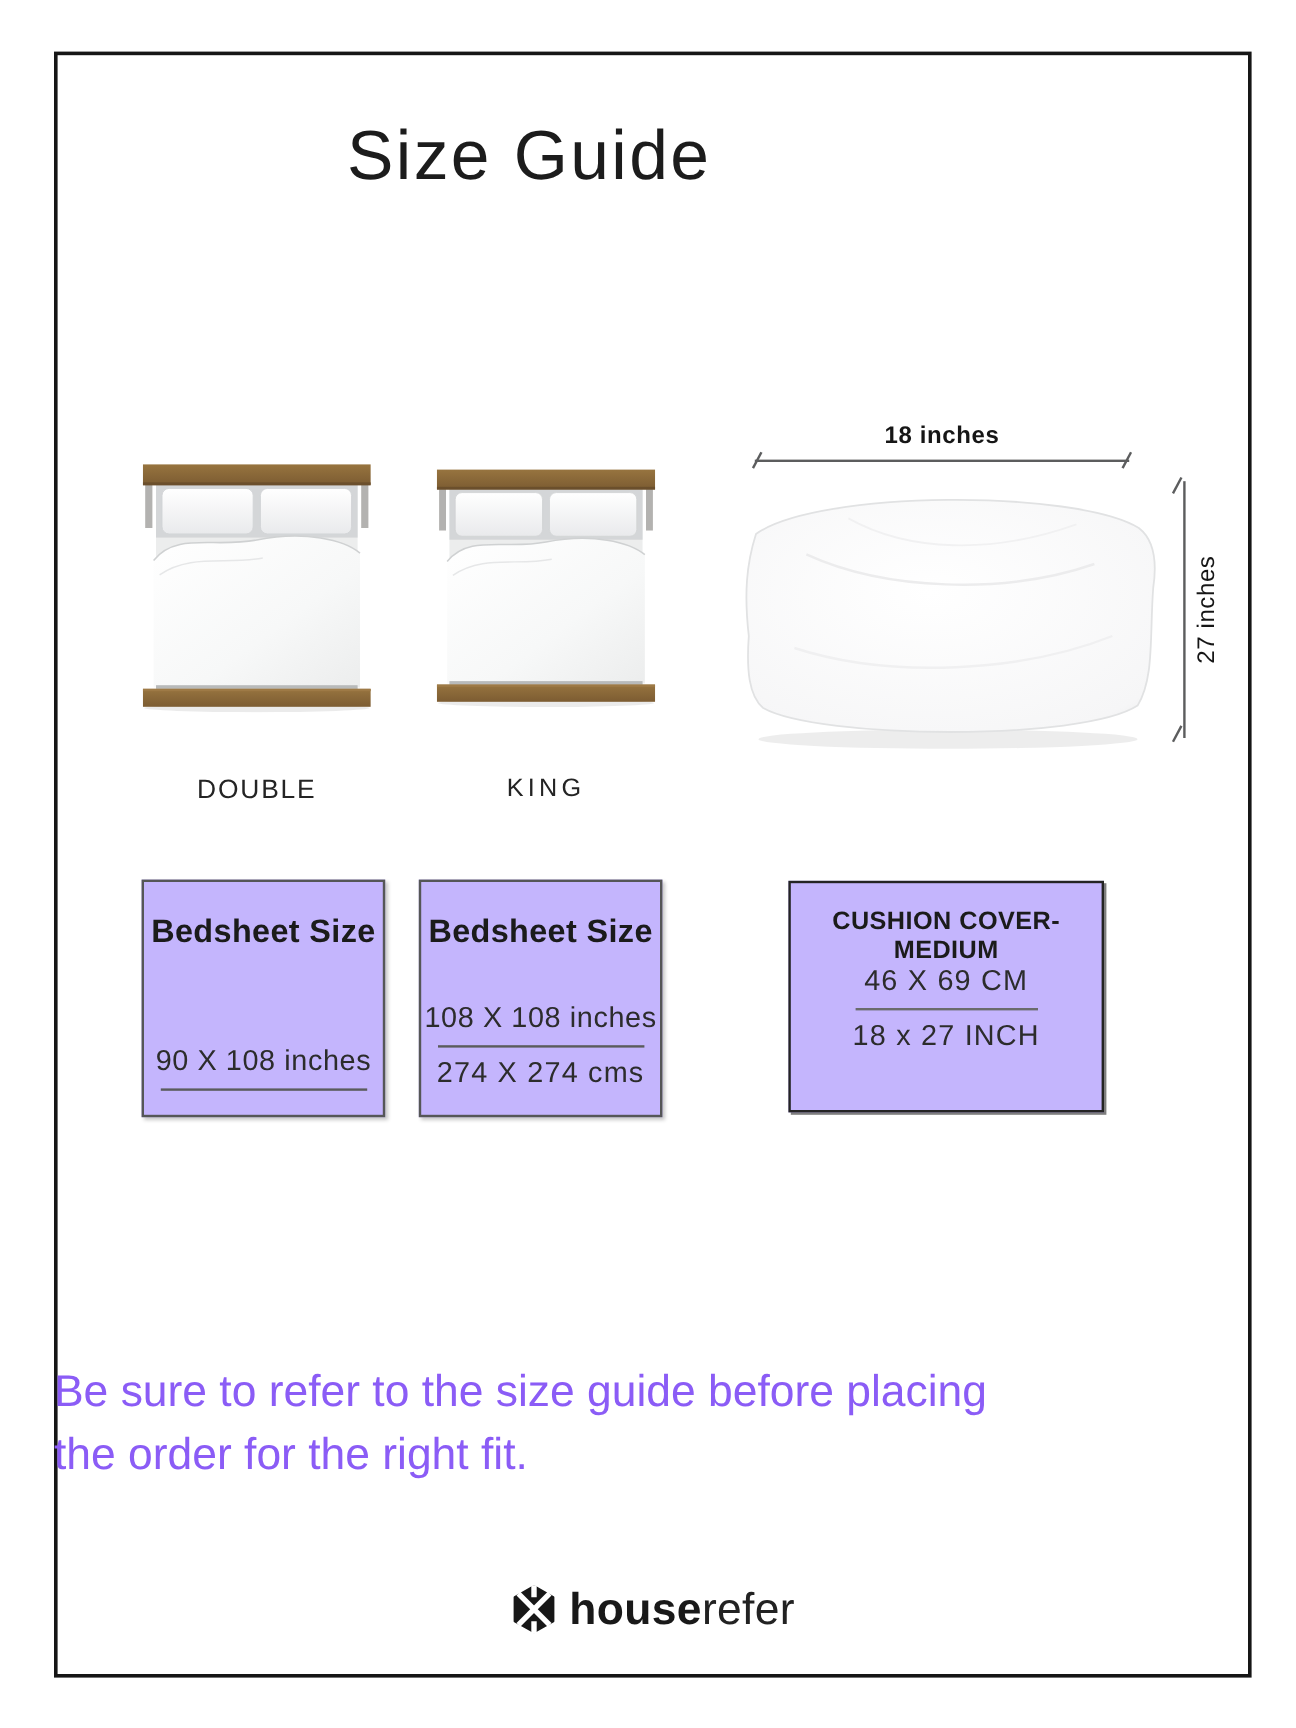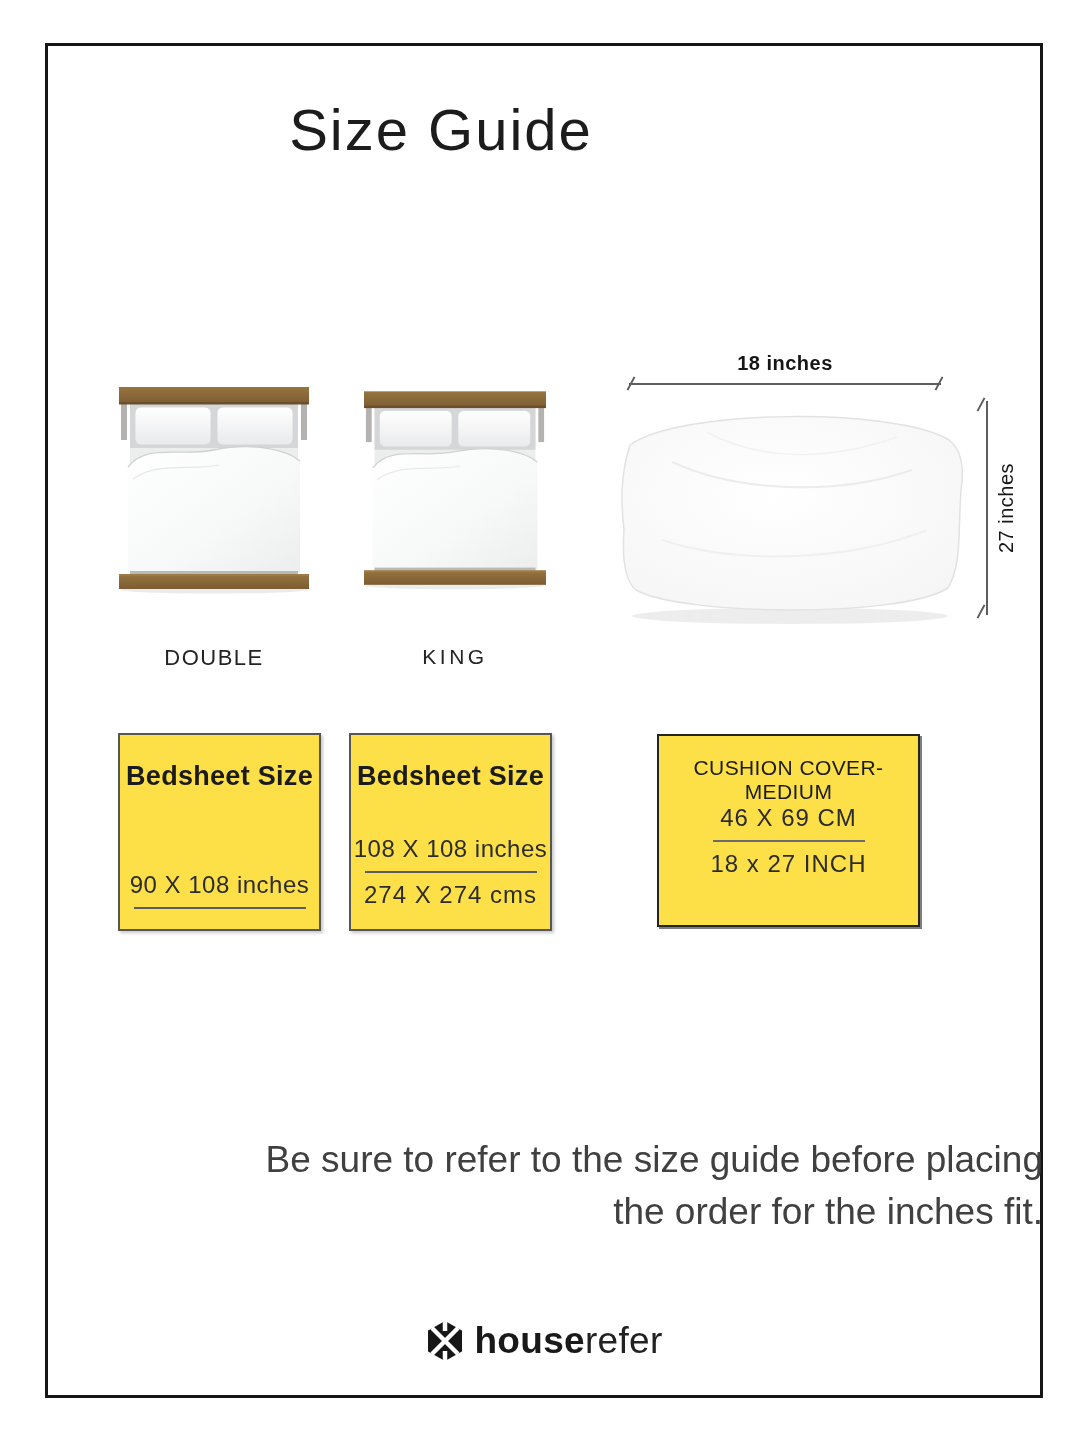--- a/index.html
+++ b/index.html
@@ -52,54 +52,54 @@
   }
   .dim-v .tick-a { left:-4px; top:-4px; }
   .dim-v .tick-b { left:-4px; bottom:-4px; }
   .dim-v-label {
     position:absolute; left:22px; top:50%; white-space:nowrap;
     transform:translate(-50%,-50%) rotate(-90deg);
     font-size:20px; font-weight:500; color:#161616; letter-spacing:0.5px;
   }
   
   .size-box {
-    position:absolute; top:733px; height:198px; background:#fde047;
+    position:absolute; top:733px; height:198px; background:#c4b5fd;
     border:2px solid #555657; box-shadow:2px 2px 3px rgba(0,0,0,.22);
     display:flex; flex-direction:column; align-items:center;
   }
   .size-box-1 { left:118px; width:203px; }
   .size-box-2 { left:349px; width:203px; }
   .size-box-3 {
     left:657px; top:734px; width:263px; height:193px;
     border:2px solid #242424; box-shadow:2px 2px 0 rgba(20,20,20,.55);
   }
   .size-box-heading {
     margin-top:26px; font-size:27px; font-weight:700; color:#1b1b1b;
     letter-spacing:0.3px; text-align:center;
   }
   .size-box-3 .size-box-heading {
-    margin-top:20px; font-size:21px; font-weight:400; letter-spacing:0.4px;
+    margin-top:20px; font-size:21px; font-weight:700; letter-spacing:0.4px;
   }
   .size-values { margin-top:auto; margin-bottom:20px; width:100%; text-align:center; }
   .size-box-3 .size-values { margin-bottom:48px; }
   .size-primary {
     font-size:24px; color:#2c2c2c; letter-spacing:0.5px; padding-bottom:8px;
   }
   .size-rule { border:none; border-top:2px solid #5a5b5c; width:172px; margin:0 auto; }
   .size-box-3 .size-rule { width:152px; border-top-color:#6a6b6c; }
   .size-secondary {
     font-size:24px; color:#2c2c2c; letter-spacing:1px; padding-top:8px;
   }
   .size-box-3 .size-primary, .size-box-3 .size-secondary {
     font-weight:500; letter-spacing:1px;
   }
   
   .note {
-    position:absolute; left:45px; top:1134px; width:998px; text-align:right;
-    font-size:37px; font-weight:400; color:#404040; line-height:1.4;
+    position:absolute; left:45px; top:1134px; width:998px; text-align:left;
+    font-size:37px; font-weight:400; color:#8b5cf6; line-height:1.4;
   }
   .logo {
     position:absolute; left:45px; top:1320px; width:998px;
     display:flex; align-items:center; justify-content:center; gap:9px;
   }
   .logo-icon { width:40px; height:40px; }
   .logo-text { font-size:37px; color:#191919; letter-spacing:0.3px; }
   .logo-text .b { font-weight:800; }
   .logo-text .l { font-weight:300; color:#222; }
 </style>
@@ -218,21 +218,21 @@
   <div class="size-box-heading">CUSHION COVER- MEDIUM</div>
   <div class="size-values">
     <div class="size-primary">46 X 69 CM</div>
     <hr class="size-rule">
     <div class="size-secondary">18 x 27 INCH</div>
   </div>
 </div>
 
 <div class="note">
   <div>Be sure to refer to the size guide before placing</div>
-  <div>the order for the inches fit.</div>
+  <div>the order for the right fit.</div>
 </div>
 
 <div class="logo">
   <svg class="logo-icon" viewBox="0 0 40 40">
     <polygon points="20,1 36,10 36,30 20,39 4,30 4,10" fill="#171717" stroke="#171717" stroke-width="2" stroke-linejoin="round"></polygon>
     <line x1="7" y1="7" x2="33" y2="33" stroke="#ffffff" stroke-width="4.5"></line>
     <line x1="33" y1="7" x2="7" y2="33" stroke="#ffffff" stroke-width="4.5"></line>
     <line x1="20" y1="-2" x2="20" y2="10" stroke="#ffffff" stroke-width="4.5"></line>
     <line x1="20" y1="30" x2="20" y2="42" stroke="#ffffff" stroke-width="4.5"></line>
   </svg>

